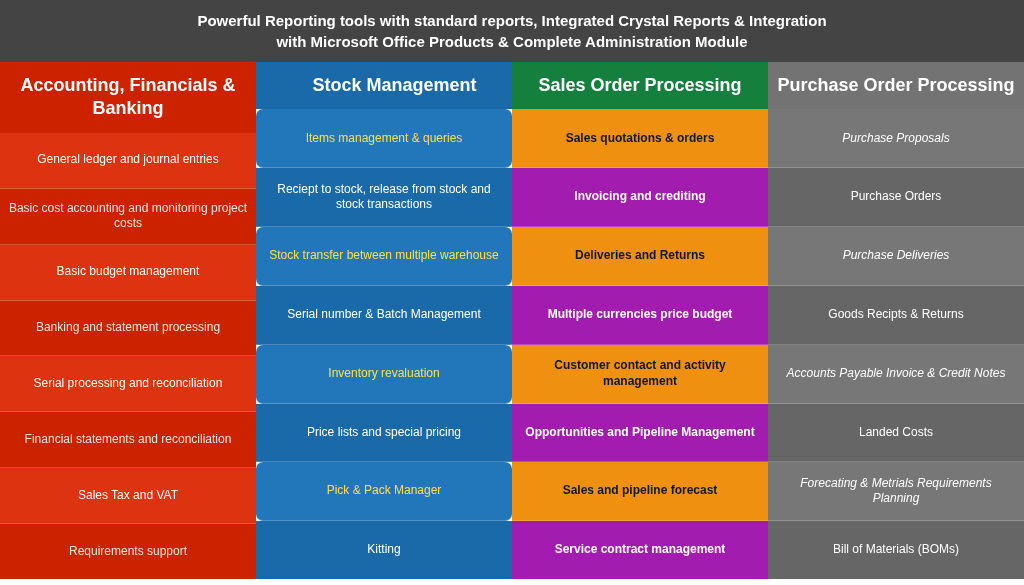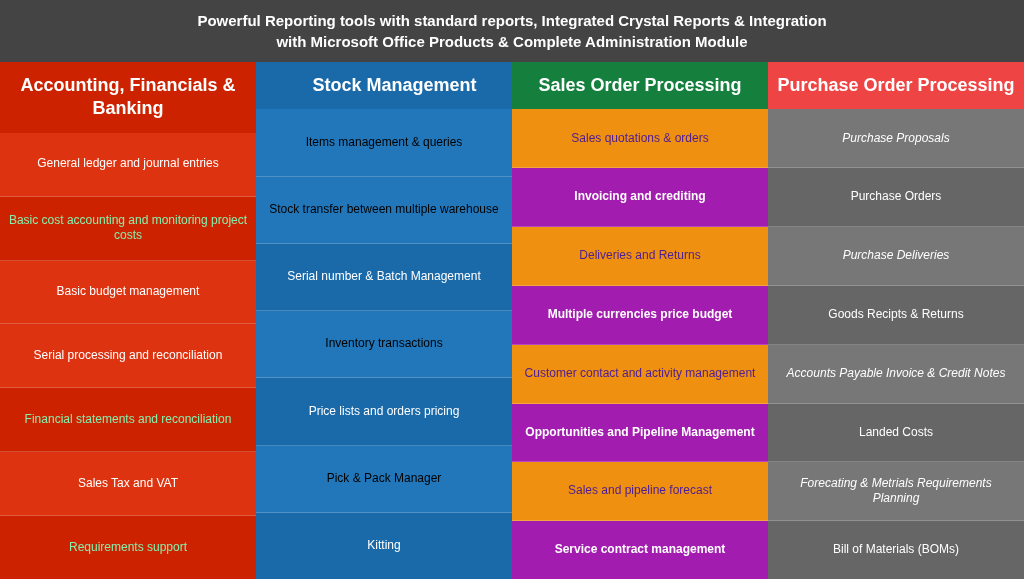--- a/index.html
+++ b/index.html
@@ -38,34 +38,34 @@
       font-weight: bold;
       font-size: 18px;
       text-align: center;
       padding: 12px 8px;
       line-height: 1.3;
     }
 
     
     .col-accounting .column-header { background: #cc2200; }
     .col-accounting .item-odd { background: #dd3311; color: #fff; }
-    .col-accounting .item-even { background: #cc2200; color: #86efac; }
+    .col-accounting .item-even { background: #cc2200; color: #e5e5e5; }
 
     
     .col-stock .column-header { background: #1a6aaa; padding-left: 29px; }
-    .col-stock .item-odd { background: #2277bb; color: #000000; }
+    .col-stock .item-odd { background: #2277bb; color: #fde047; border-radius: 7px; }
     .col-stock .item-even { background: #1a6aaa; color: #fff; }
 
     
     .col-sales .column-header { background: #15803d; }
-    .col-sales .item-odd { background: #f09010; color: #4c1d95; font-weight: normal; }
+    .col-sales .item-odd { background: #f09010; color: #0f172a; font-weight: bold; }
     .col-sales .item-even { background: #a21caf; color: #fff; font-weight: bold; }
 
     
-    .col-purchase .column-header { background: #ef4444; }
+    .col-purchase .column-header { background: #737373; }
     .col-purchase .item-odd { background: #777; color: #fff; font-style: italic; }
     .col-purchase .item-even { background: #666; color: #fff; }
 
     .column-items {
       flex: 1;
       display: flex;
       flex-direction: column;
     }
 
     .col-item {
@@ -92,34 +92,36 @@
   <span>with Microsoft Office Products &amp; Complete Administration Module</span>
 </div>
 
 <div class="columns-wrapper" id="columns-container">
 <div class="column col-accounting">
       <div class="column-header">Accounting, Financials &amp; Banking</div>
       <div class="column-items">
         <div class="col-item item-odd">General ledger and journal entries</div>
         <div class="col-item item-even">Basic cost accounting and monitoring project costs</div>
         <div class="col-item item-odd">Basic budget management</div>
+        <div class="col-item item-even">Banking and statement processing</div>
         <div class="col-item item-odd">Serial processing and reconciliation</div>
         <div class="col-item item-even">Financial statements and reconciliation</div>
         <div class="col-item item-odd">Sales Tax and VAT</div>
         <div class="col-item item-even">Requirements support</div>
       </div>
     </div>
     <div class="column col-stock">
       <div class="column-header">Stock Management</div>
       <div class="column-items">
         <div class="col-item item-odd">Items management &amp; queries</div>
+        <div class="col-item item-even">Reciept to stock, release from stock and stock transactions</div>
         <div class="col-item item-odd">Stock transfer between multiple warehouse</div>
         <div class="col-item item-even">Serial number &amp; Batch Management</div>
-        <div class="col-item item-odd">Inventory transactions</div>
-        <div class="col-item item-even">Price lists and orders pricing</div>
+        <div class="col-item item-odd">Inventory revaluation</div>
+        <div class="col-item item-even">Price lists and special pricing</div>
         <div class="col-item item-odd">Pick &amp; Pack Manager</div>
         <div class="col-item item-even">Kitting</div>
       </div>
     </div>
     <div class="column col-sales">
       <div class="column-header">Sales Order Processing</div>
       <div class="column-items">
         <div class="col-item item-odd">Sales quotations &amp; orders</div>
         <div class="col-item item-even">Invoicing and crediting</div>
         <div class="col-item item-odd">Deliveries and Returns</div>

